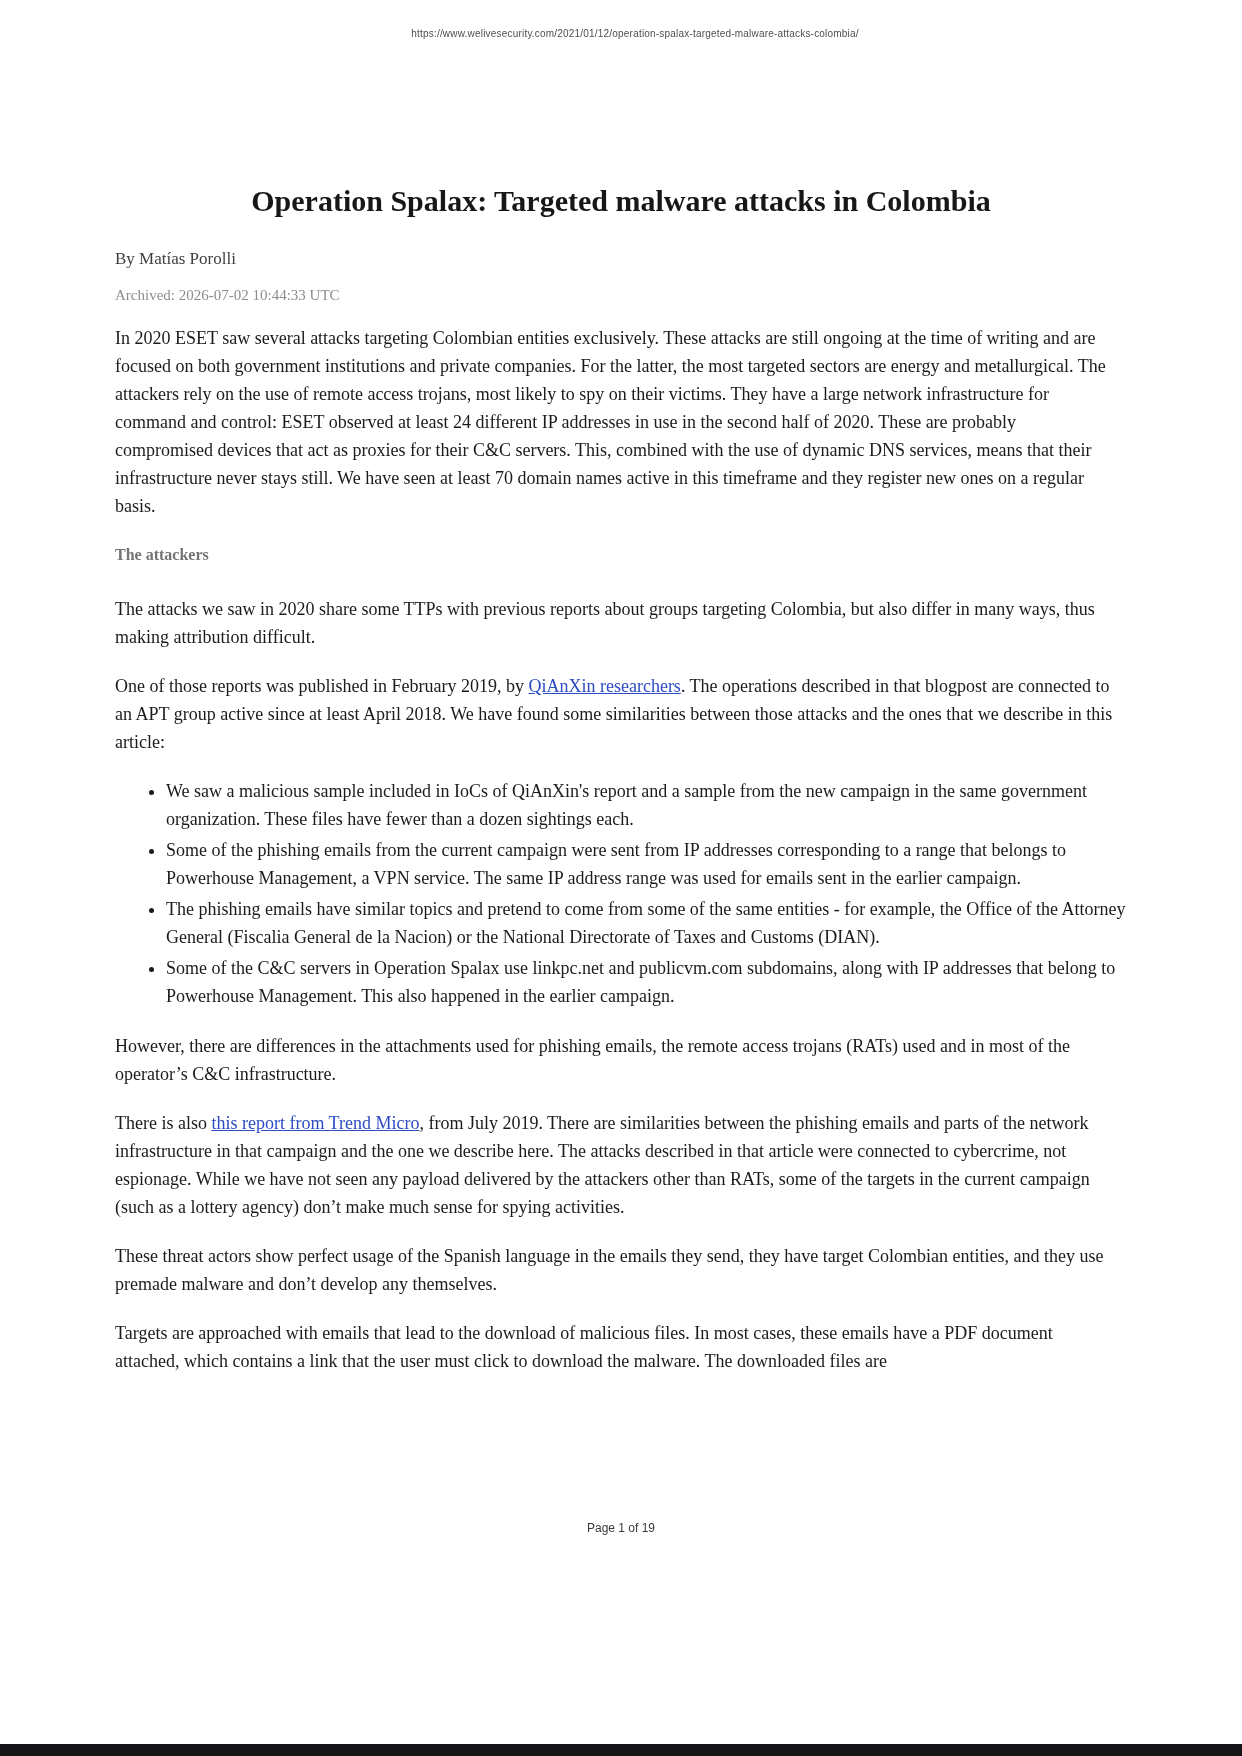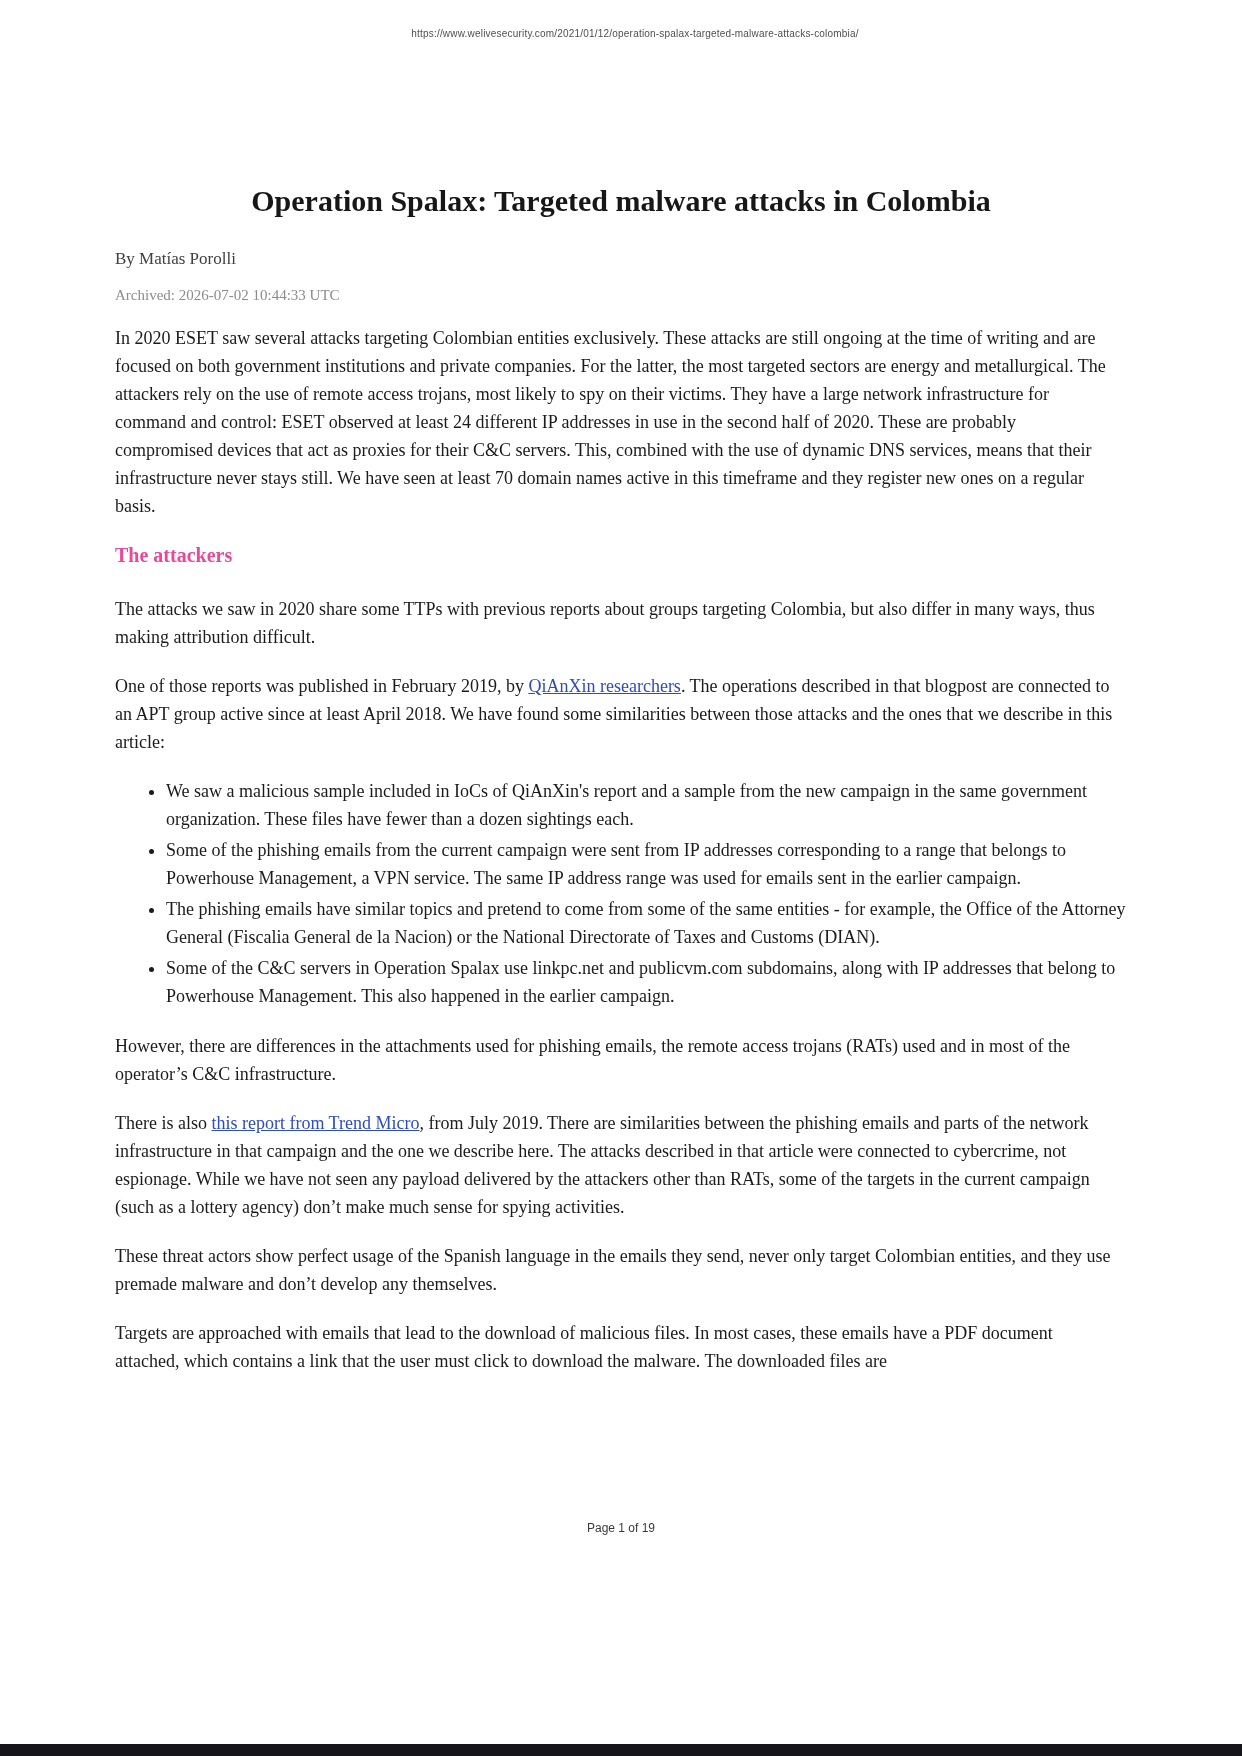--- a/index.html
+++ b/index.html
@@ -47,25 +47,25 @@
     font-size: 15px;
     color: #8c8c8c;
     margin: 0 0 20px 0;
   }
   p {
     font-size: 18px;
     line-height: 28px;
     margin: 0 12px 21px 0;
   }
   h2 {
-    font-size: 20px;
+    font-size: 16px;
     line-height: 28px;
     font-weight: 700;
     margin: 20px 0 26px 0;
-    color: #ec4899;
+    color: #737373;
   }
   ul {
     margin: 0 0 22px 0;
     padding-left: 51px;
   }
   li {
     font-size: 18px;
     line-height: 28px;
     margin: 0 0 3px 0;
   }
@@ -120,21 +120,21 @@
       <li>We saw a malicious sample included in IoCs of QiAnXin's report and a sample from the new campaign in the same government organization. These files have fewer than a dozen sightings each.</li>
       <li>Some of the phishing emails from the current campaign were sent from IP addresses corresponding to a range that belongs to Powerhouse Management, a VPN service. The same IP address range was used for emails sent in the earlier campaign.</li>
       <li>The phishing emails have similar topics and pretend to come from some of the same entities - for example, the Office of the Attorney General (Fiscalia General de la Nacion) or the National Directorate of Taxes and Customs (DIAN).</li>
       <li>Some of the C&amp;C servers in Operation Spalax use linkpc.net and publicvm.com subdomains, along with IP addresses that belong to Powerhouse Management. This also happened in the earlier campaign.</li>
     </ul>
 
     <p>However, there are differences in the attachments used for phishing emails, the remote access trojans (RATs) used and in most of the operator’s C&amp;C infrastructure.</p>
 
     <p><span>There is also </span><a href="#" class="link">this report from Trend Micro</a><span>, from July 2019. There are similarities between the phishing emails and parts of the network infrastructure in that campaign and the one we describe here. The attacks described in that article were connected to cybercrime, not espionage. While we have not seen any payload delivered by the attackers other than RATs, some of the targets in the current campaign (such as a lottery agency) don’t make much sense for spying activities.</span></p>
 
-    <p>These threat actors show perfect usage of the Spanish language in the emails they send, never only target Colombian entities, and they use premade malware and don’t develop any themselves.</p>
+    <p>These threat actors show perfect usage of the Spanish language in the emails they send, they have target Colombian entities, and they use premade malware and don’t develop any themselves.</p>
 
 
     <p>Targets are approached with emails that lead to the download of malicious files. In most cases, these emails have a PDF document attached, which contains a link that the user must click to download the malware. The downloaded files are</p>
 
   </main>
 
   <div class="footer">Page 1 of 19</div>
 
   <div class="bottom-bar"></div>
 

